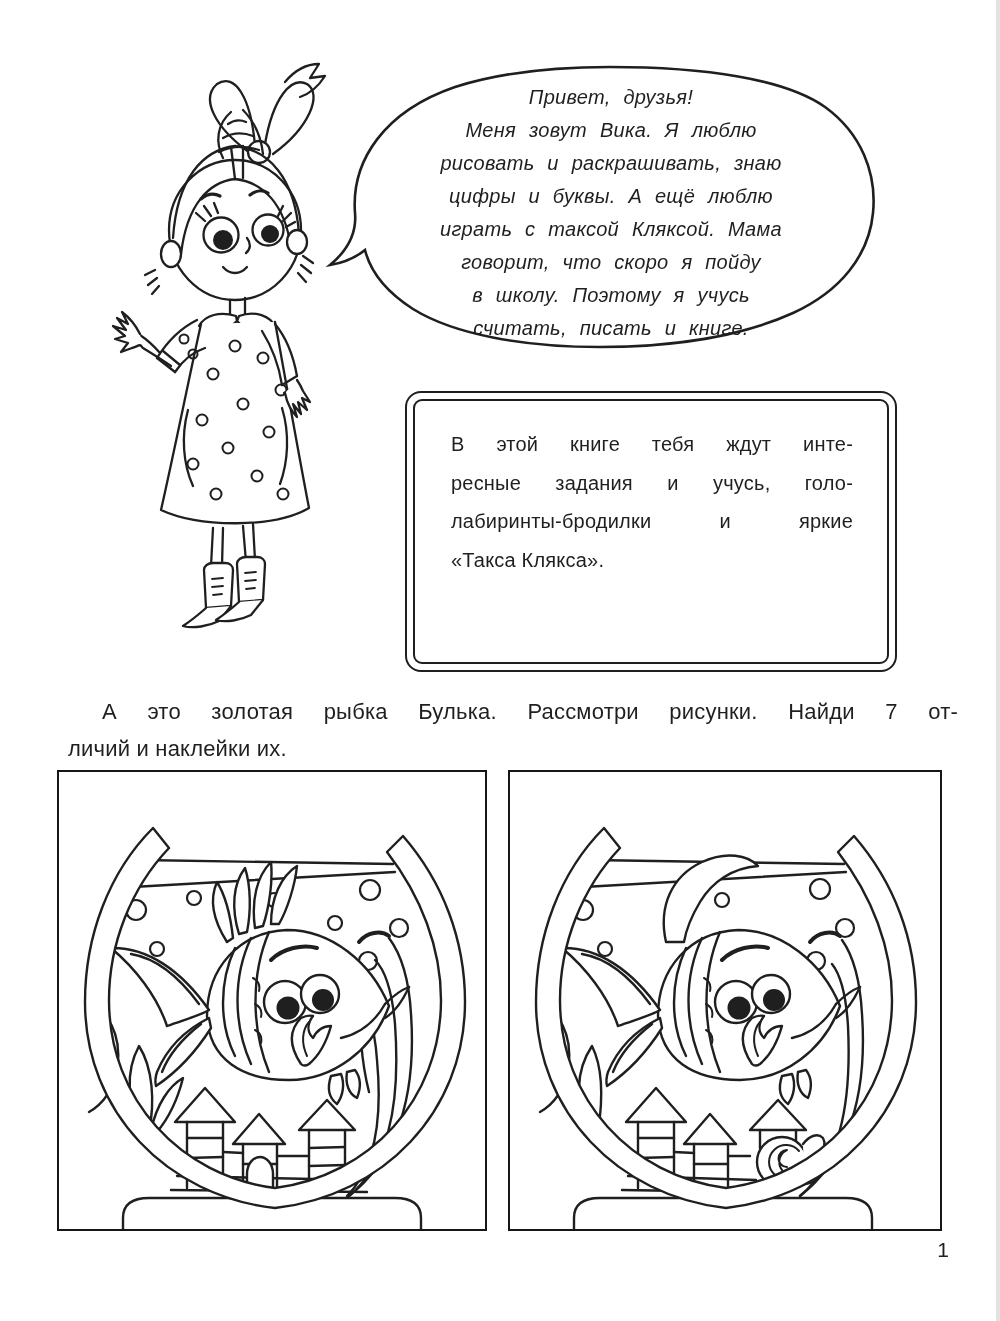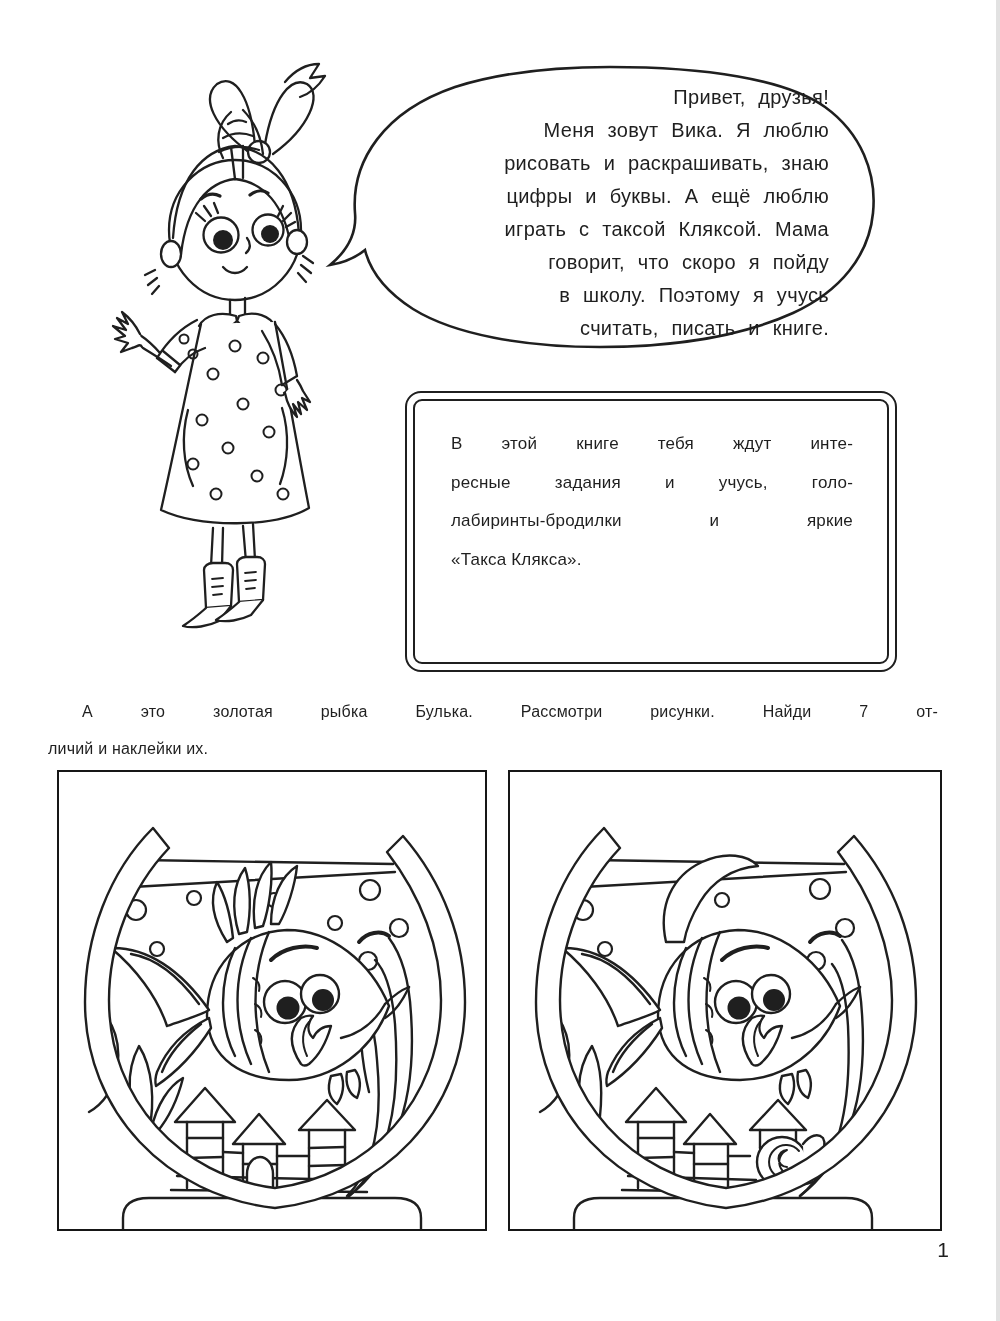--- a/index.html
+++ b/index.html
@@ -6,35 +6,35 @@
   .page{position:relative;width:1000px;height:1321px;background:#ffffff;overflow:hidden;
         font-family:"Liberation Sans", sans-serif;color:#1f1f1f;}
   .scan-edge{position:absolute;right:0;top:0;width:4px;height:100%;background:#e2e2e2;}
   svg{display:block;}
   .art path,.art line,.art circle,.art ellipse,.art polyline{vector-effect:none;}
 
   
   .bubble-wrap{position:absolute;left:325px;top:55px;width:560px;height:300px;}
   .bubble-text{position:absolute;left:68px;top:26px;width:436px;
                font-size:20px;line-height:33px;word-spacing:7px;letter-spacing:.3px;}
-  .bubble-text .jline{text-align:right;}
+  .bubble-text .jline{text-align:center;font-style:italic;}
 
   
   .info-box{position:absolute;left:405px;top:391px;width:492px;height:281px;
             border:2.5px solid #1f1f1f;border-radius:16px;box-sizing:border-box;background:#fff;}
   .info-box-inner{position:absolute;left:6px;top:6px;right:6px;bottom:6px;
             border:2px solid #1f1f1f;border-radius:9px;}
   .info-text{position:absolute;left:36px;right:34px;top:24px;
-             font-size:17px;line-height:38.5px;letter-spacing:.2px;}
+             font-size:20px;line-height:38.5px;letter-spacing:.2px;}
   .info-text .jline{text-align:justify;text-align-last:justify;}
   .info-text .jline:last-child{text-align-last:left;}
 
   
-  .task-text{position:absolute;left:48px;top:693px;width:890px;
-             font-size:16px;line-height:37px;letter-spacing:.2px;}
+  .task-text{position:absolute;left:68px;top:693px;width:890px;
+             font-size:22px;line-height:37px;letter-spacing:.2px;}
   .task-text .jline{text-align:justify;text-align-last:justify;}
   .task-text .jline:first-child{text-indent:34px;}
   .task-text .jline:last-child{text-align-last:left;}
 
   
   .frame{position:absolute;top:770px;height:457px;border:2.5px solid #161616;background:#fff;}
   .frame-left{left:57px;width:426px;}
   .frame-right{left:508px;width:430px;}
 
   .girl-wrap{position:absolute;left:85px;top:58px;width:330px;height:575px;}

